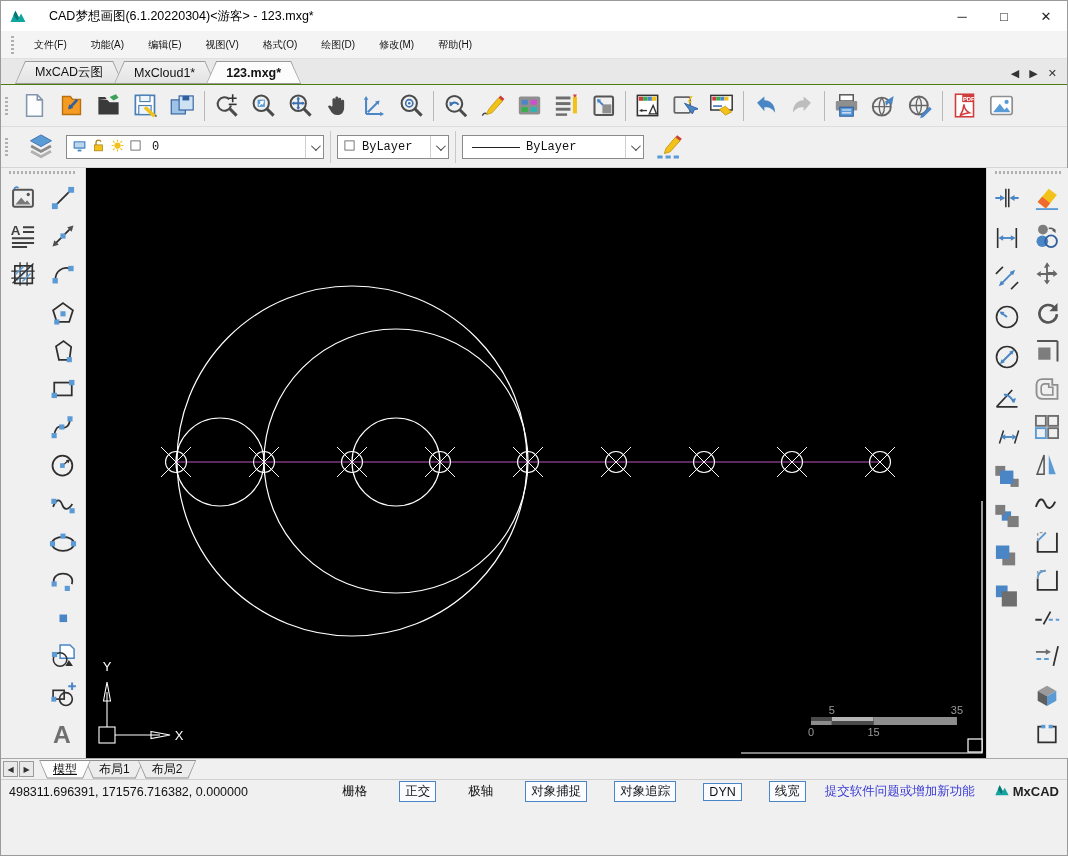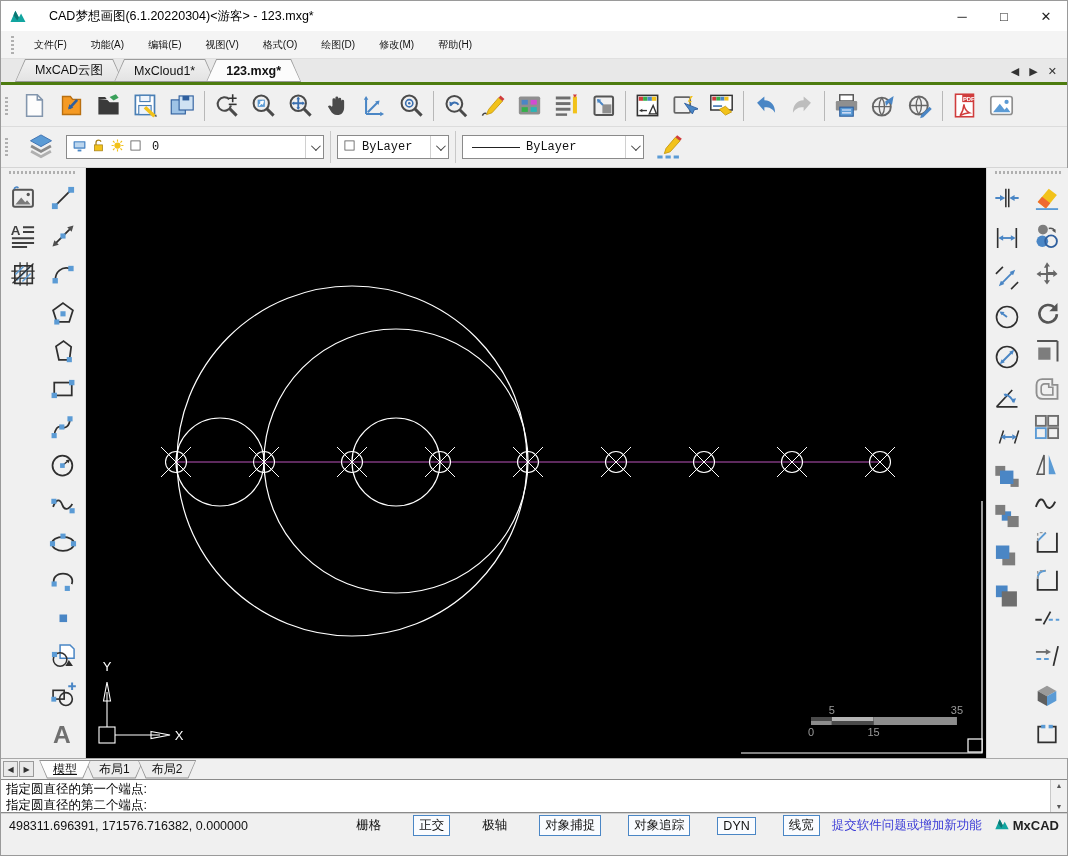--- a/index.html
+++ b/index.html
@@ -13,21 +13,21 @@
   .titlebar .ttext { font-size:12.5px; color:#000; }
   .wctrls { margin-left:auto; display:flex; height:100%; }
   .wbtn { width:42px; display:flex; align-items:center; justify-content:center; font-size:13px; color:#222; cursor:default; }
 
   
   .menubar { height:28px; background:#f4f4f4; border-bottom:1px solid #e0e0e0; display:flex; align-items:center; padding-left:10px; flex:none; position:relative; }
   .grip-v { width:3px; height:18px; margin-right:8px; background-image:repeating-linear-gradient(#b0b0b0 0 2px, transparent 2px 4px); flex:none; }
   .menu-item { padding:3px 12px; font-size:10px; cursor:default; }
 
   
-  .doctabs { height:26px; background:#e8e8e8; border-bottom:3px solid #4d7c0f; display:flex; align-items:flex-end; padding-left:14px; flex:none; }
+  .doctabs { height:26px; background:#e8e8e8; border-bottom:1px solid #4d7c0f; display:flex; align-items:flex-end; padding-left:14px; flex:none; }
   .dtab { position:relative; height:23px; display:flex; align-items:center; padding:0 20px; margin-right:-9px; cursor:default; }
   .dtab .shape { position:absolute; inset:0; background:#9a9a9a; clip-path:polygon(10px 0, calc(100% - 10px) 0, 100% 100%, 0 100%); }
   .dtab .shape::after { content:""; position:absolute; inset:1px; background:linear-gradient(#f2f2f2,#e3e3e3); clip-path:polygon(9.5px 0, calc(100% - 9.5px) 0, 100% 100%, 0 100%); }
   .dtab.active { z-index:3; }
   .dtab.active .shape::after { background:#fcfcfc; }
   .dtab .lbl { position:relative; font-size:12.5px; z-index:2; }
   .dtab.active .lbl { font-weight:bold; }
   .tabnav { margin-left:auto; display:flex; align-items:center; gap:10px; padding:0 10px 4px 0; }
   .tabnav .navbtn { font-size:11px; color:#333; cursor:default; }
 
@@ -77,21 +77,21 @@
   .cmdinput { height:20px; background:#fff; border-top:1px solid #d8d8d8; display:flex; align-items:center; padding-left:5px; flex:none; position:relative; }
   .cmdinput .prompt { font-size:12.5px; }
   .hscroll { position:absolute; right:0; top:0; bottom:0; width:92px; background:#f0f0f0; border-left:1px solid #c8c8c8; display:flex; align-items:center; justify-content:space-between; font-size:7px; color:#555; padding:0 3px; }
 
   
   .statusbar { height:24px; background:#f0f0f0; border-top:1px solid #d0d0d0; display:flex; align-items:center; padding:0 8px; flex:none; }
   .coords { font-size:12.5px; color:#111; }
   .sright { margin-left:auto; display:flex; align-items:center; gap:7px; }
   .toggle { font-size:12.5px; padding:1px 5px; color:#111; cursor:default;margin-left:20px; }
   .toggle.boxed { border:1px solid #4a86c5; background:#fafcff; }
-  .statuslink { font-size:12.5px; color:#3b3bd6; margin:0 5px; cursor:default; }
+  .statuslink { font-size:12.5px; color:#3b3bd6; margin:0 12px; cursor:default; }
   .brand { display:flex; align-items:center; gap:3px; font-size:13px; font-weight:bold; color:#222; }
 </style>
 </head>
 <body>
 
 <div class="window">
 
   <div class="titlebar">
     <span class="tlogo"><svg viewBox="0 0 24 24" width="18" height="18">
           <path d="M2 20L8.5 5l4.7 9 2.9-5.2L22 20z" fill="#12a5a0"></path>
@@ -813,30 +813,20 @@
           <span class="lshape"></span>
           <span class="llbl">布局1</span>
         </span>
         <span class="ltab">
           <span class="lshape"></span>
           <span class="llbl">布局2</span>
         </span>
       </span>
   </div>
 
-  <div class="cmdhistory">
-    <div id="cmdlines">
-        <div class="cmdline">指定圆直径的第一个端点:</div>
-        <div class="cmdline">指定圆直径的第二个端点:</div>
-      </div>
-    <div class="vscroll">
-      <span>▲</span>
-      <span>▼</span>
-    </div>
-  </div>
 
 
   <div class="statusbar">
     <span class="coords">498311.696391,  171576.716382,  0.000000</span>
     <div class="sright">
       <span id="toggles" style="display:flex; align-items:center; gap:7px;">
           <span class="toggle">栅格</span>
           <span class="toggle boxed">正交</span>
           <span class="toggle">极轴</span>
           <span class="toggle boxed">对象捕捉</span>

